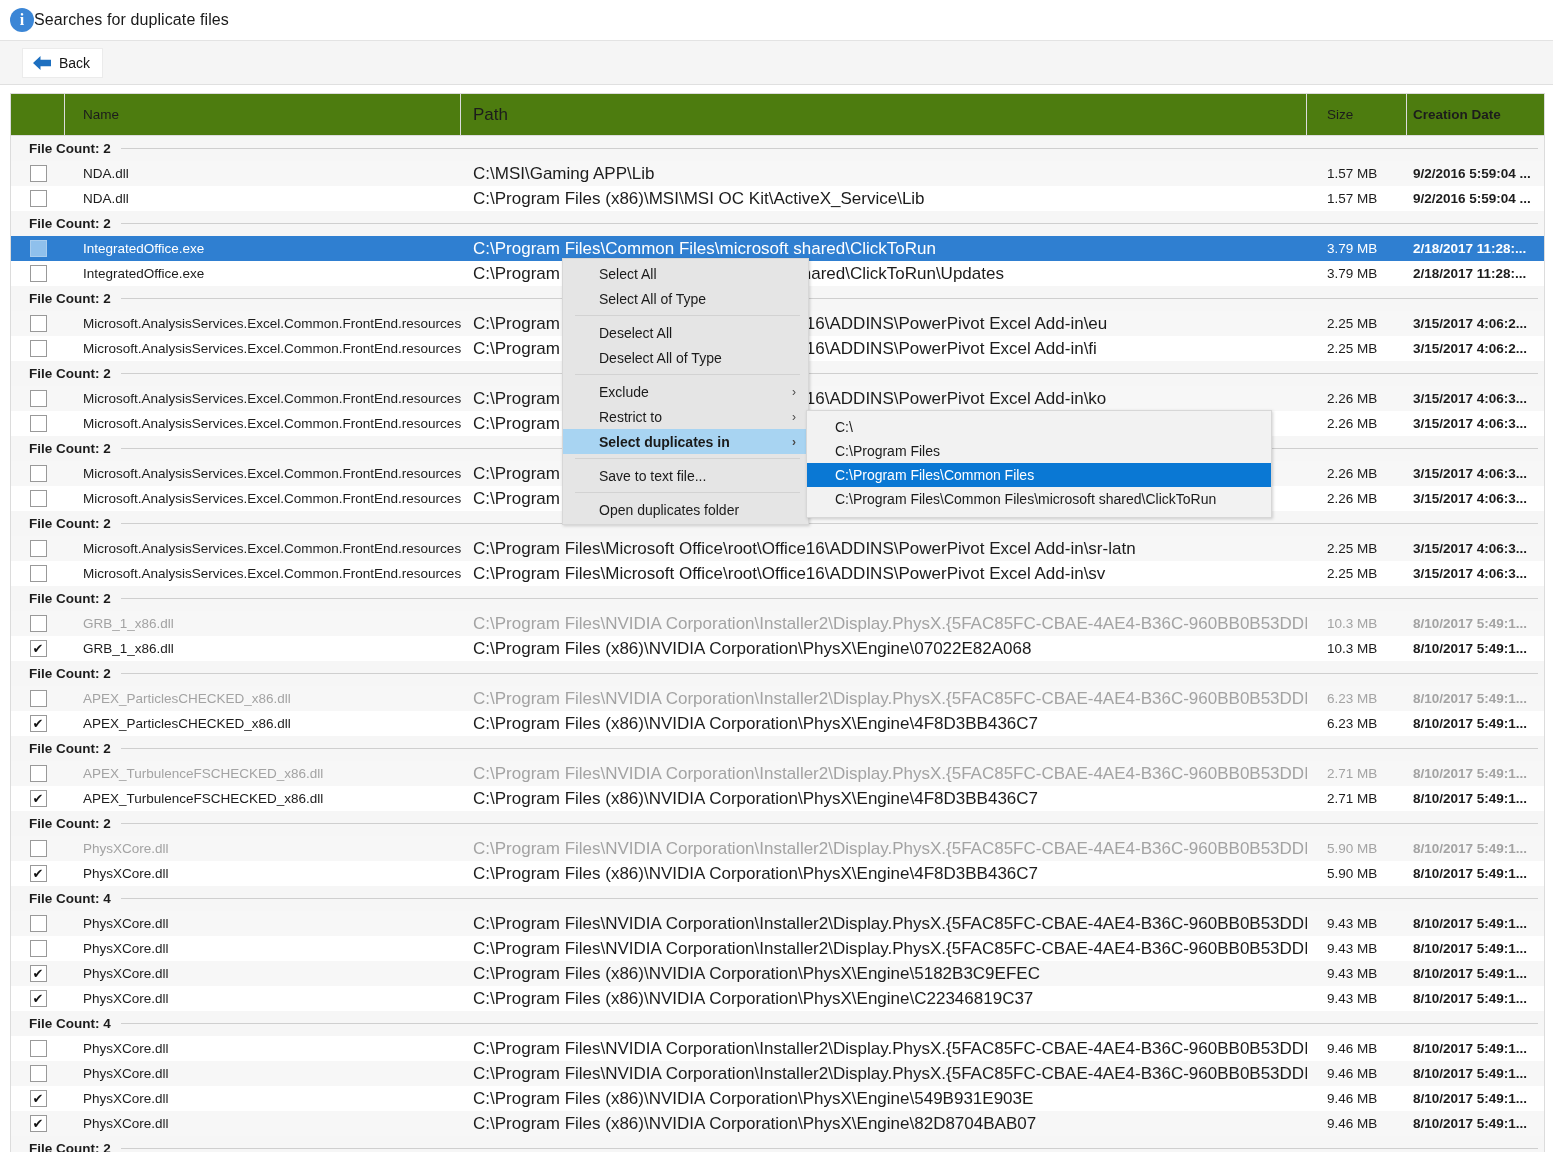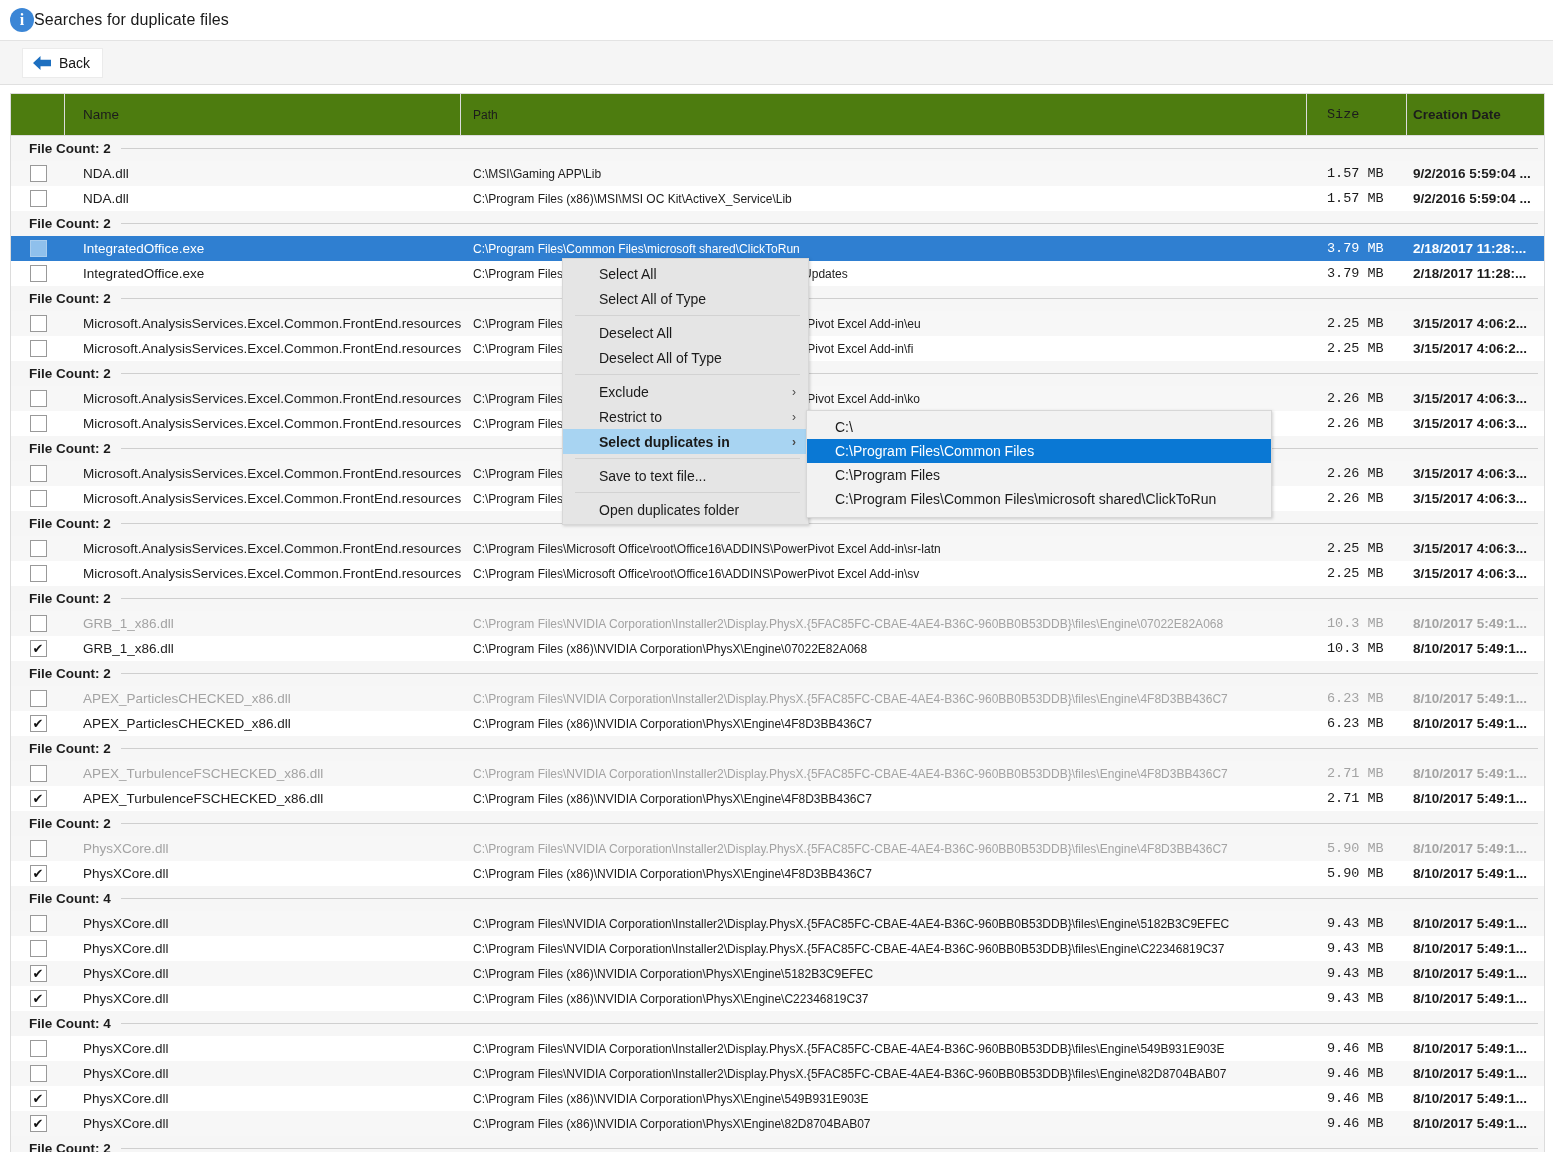--- a/index.html
+++ b/index.html
@@ -108,22 +108,22 @@
     height: 25px;
     display: flex; align-items: center;
     background: #ffffff;
   }
   .row.alt { background: #f7f7f7; }
   .row.selected { background: #2f7fd1; }
 
   .cell { flex: none; overflow: hidden; white-space: nowrap; }
   .c-check { width: 54px; display:flex; align-items:center; justify-content:center; }
   .c-name  { width: 396px; padding-left: 18px; font-size: 13.5px; color:#1c1c1c; }
-  .c-path  { width: 846px; padding-left: 12px; font-size: 12px; color:#1c1c1c; }
-  .c-size  { width: 100px; padding-left: 20px; font-size: 13.5px; color:#1c1c1c;font-family:Liberation Mono, monospace; }
+  .c-path  { width: 846px; padding-left: 12px; font-size: 17px; color:#1c1c1c; }
+  .c-size  { width: 100px; padding-left: 20px; font-size: 13.5px; color:#1c1c1c; }
   .c-date  { width: 137px; padding-left: 6px; font-size: 13.5px; color:#1c1c1c;font-weight:bold; }
 
   .row.dim .c-name,
   .row.dim .c-path,
   .row.dim .c-size,
   .row.dim .c-date { color: #a3a3a3; }
 
   .row.selected .c-name,
   .row.selected .c-path,
   .row.selected .c-size,
@@ -562,18 +562,18 @@
         <span>Save to text file...</span>
       </div>
       <div class="msep"></div>
       <div class="mi">
         <span>Open duplicates folder</span>
       </div>
     </div>
 
   <div class="submenu" id="submenu">
       <div class="smi">C:\</div>
+      <div class="smi">C:\Program Files</div>
       <div class="smi sel">C:\Program Files\Common Files</div>
-      <div class="smi">C:\Program Files</div>
       <div class="smi">C:\Program Files\Common Files\microsoft shared\ClickToRun</div>
     </div>
 
 </div>
 
 </body></html>

